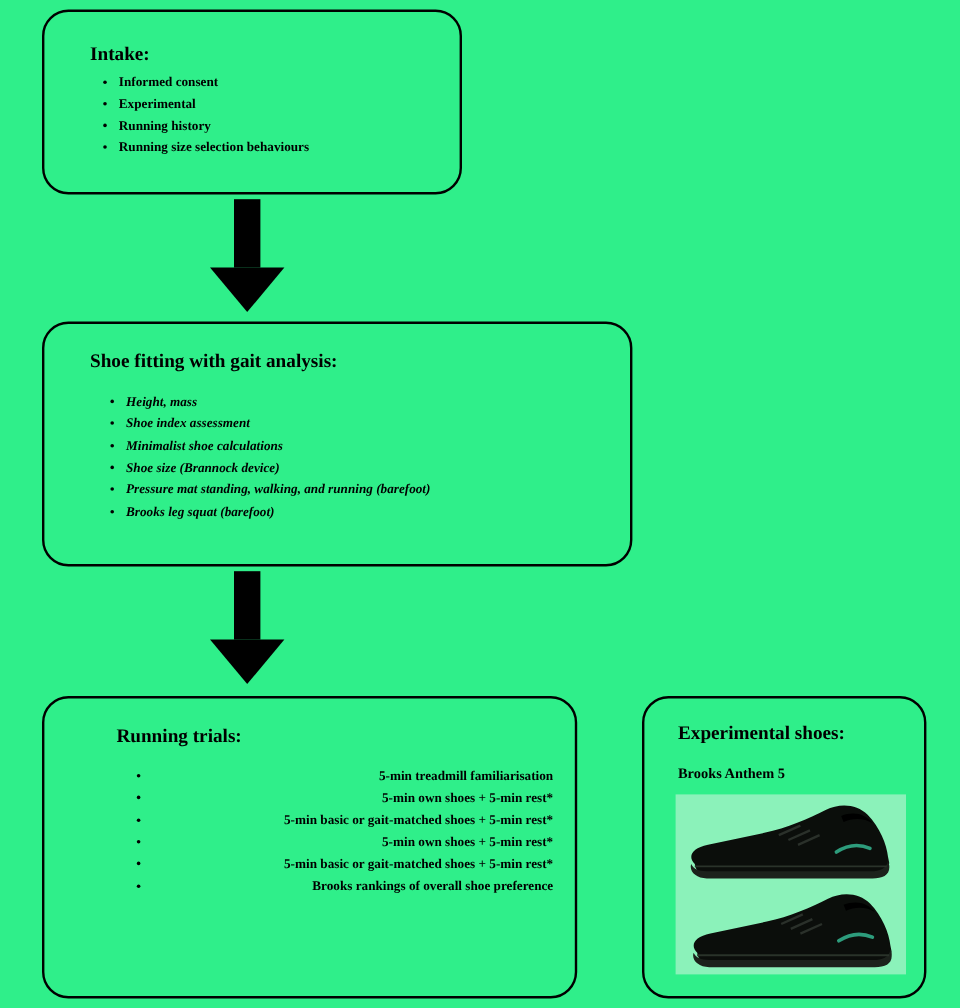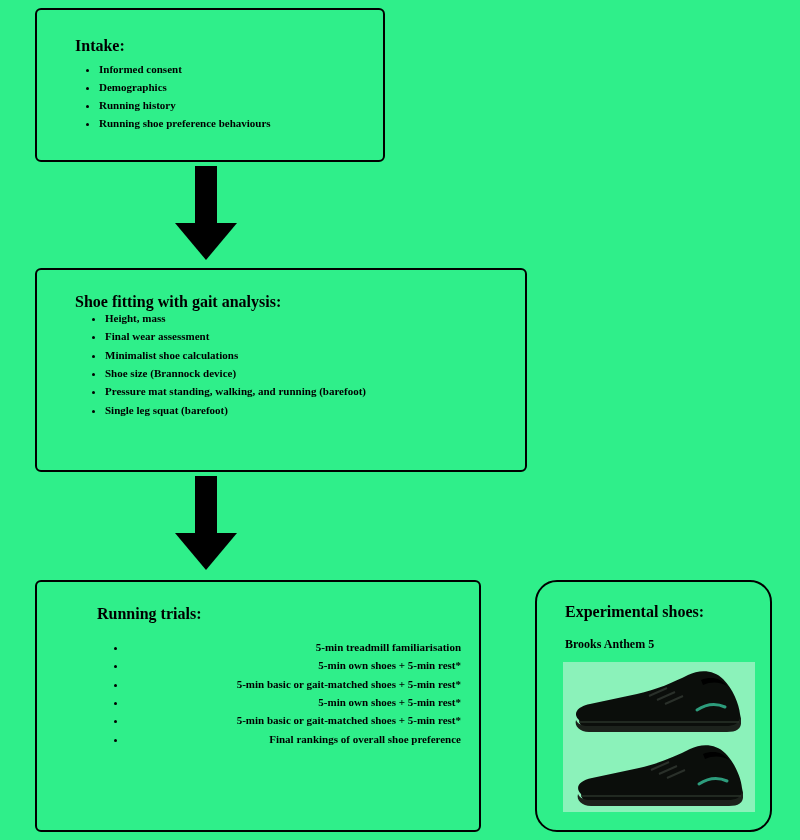--- a/index.html
+++ b/index.html
@@ -8,35 +8,35 @@
     background:#2fef8a;
     font-family:"Liberation Serif","DejaVu Serif",serif;
     color:#000;
     position:relative;
     overflow:hidden;
   }
   .stage{position:absolute;left:0;top:0;width:800px;height:840px;}
   .box{
     position:absolute;
     border:2.5px solid #000;
-    border-radius:6px;
+    border-radius:22px;
     background:transparent;
     box-sizing:border-box;
   }
   .box-title{font-weight:bold;font-size:16px;line-height:1.2;}
   ul.bullets{margin:0;padding:0 0 0 24px;font-weight:bold;font-size:11px;list-style:disc outside;}
   ul.bullets li{margin:0 0 3.5px 0;line-height:1.3;}
 
   #box-intake{left:35px;top:8px;width:350px;height:154px;padding:26px 18px 10px 38px;}
   #box-intake .box-title{margin-bottom:7px;}
 
   #box-fitting{left:35px;top:268px;width:492px;height:204px;padding:22px 18px 10px 38px;}
-  #box-fitting .box-title{}
+  #box-fitting .box-title{margin-bottom:17px;}
   #box-fitting ul.bullets{padding-left:30px;}
-  #box-fitting ul.bullets li{margin-bottom:4px;}
+  #box-fitting ul.bullets li{margin-bottom:4px;font-style:italic;}
 
   #box-trials{left:35px;top:580px;width:446px;height:252px;padding:22px 18px 10px 60px;}
   #box-trials .box-title{margin-bottom:17px;}
   #box-trials ul.bullets{padding-left:30px;}
   #box-trials ul.bullets li{margin-bottom:4px;text-align:right;}
   .footnote{
     position:absolute;left:40px;bottom:22px;
     font-weight:bold;font-size:15.5px;
   }
 
@@ -68,57 +68,57 @@
 </style>
 </head>
 <body>
 
 <div class="stage">
 
   <div class="box" id="box-intake">
     <div class="box-title">Intake:</div>
     <ul class="bullets">
       <li>Informed consent</li>
-      <li>Demographics</li>
+      <li>Experimental</li>
       <li>Running history</li>
-      <li>Running shoe preference behaviours</li>
+      <li>Running size selection behaviours</li>
     </ul>
   </div>
 
   <div class="arrow" id="arrow-1">
     <div class="arrow-shaft"></div>
     <div class="arrow-head"></div>
   </div>
 
   <div class="box" id="box-fitting">
     <div class="box-title">Shoe fitting with gait analysis:</div>
     <ul class="bullets">
       <li>Height, mass</li>
-      <li>Final wear assessment</li>
+      <li>Shoe index assessment</li>
       <li>Minimalist shoe calculations</li>
       <li>Shoe size (Brannock device)</li>
       <li>Pressure mat standing, walking, and running (barefoot)</li>
-      <li>Single leg squat (barefoot)</li>
+      <li>Brooks leg squat (barefoot)</li>
     </ul>
   </div>
 
   <div class="arrow" id="arrow-2">
     <div class="arrow-shaft"></div>
     <div class="arrow-head"></div>
   </div>
 
   <div class="box" id="box-trials">
     <div class="box-title">Running trials:</div>
     <ul class="bullets">
       <li>5-min treadmill familiarisation</li>
       <li>5-min own shoes + 5-min rest*</li>
       <li>5-min basic or gait-matched shoes + 5-min rest*</li>
       <li>5-min own shoes + 5-min rest*</li>
       <li>5-min basic or gait-matched shoes + 5-min rest*</li>
-      <li>Final rankings of overall shoe preference</li>
+      <li>Brooks rankings of overall shoe preference</li>
     </ul>
   </div>
 
   <div class="box" id="box-shoes">
     <div class="box-title">Experimental shoes:</div>
     <div class="shoe-model">Brooks Anthem 5</div>
     <div class="shoe-panel">
       <svg width="192" height="150" viewBox="0 0 192 150" aria-hidden="true">
         <defs>
           <g id="shoe">

